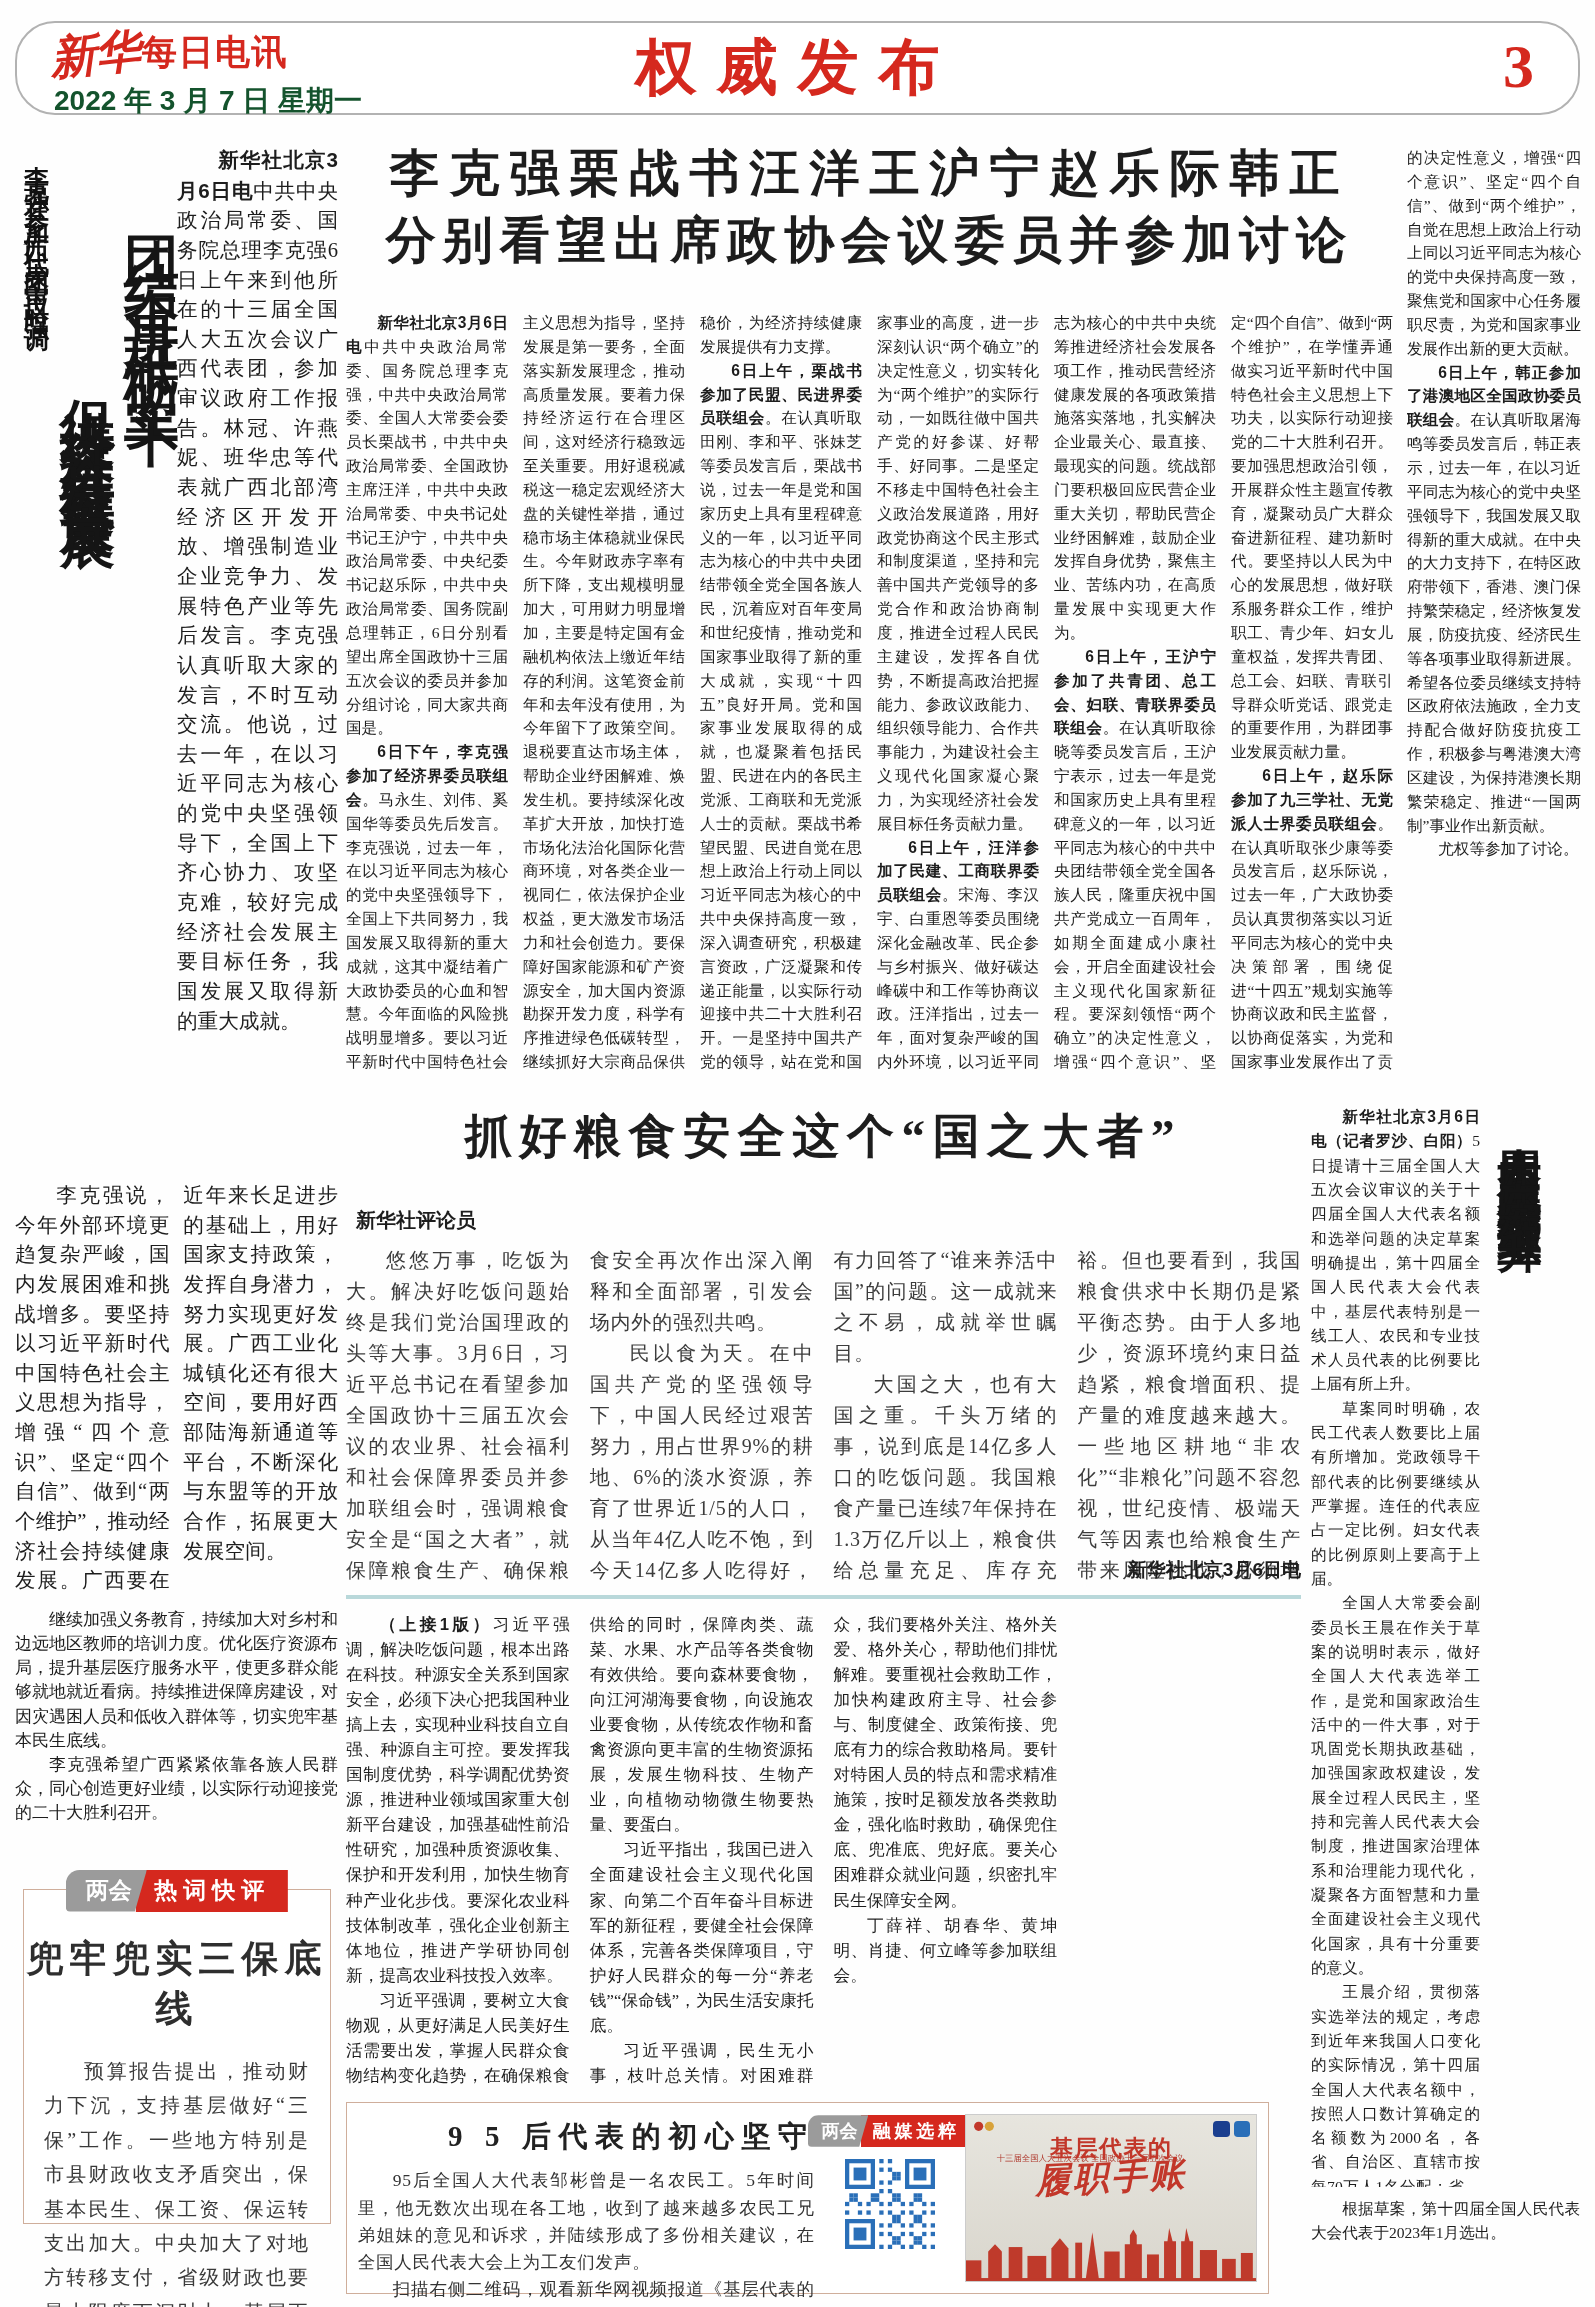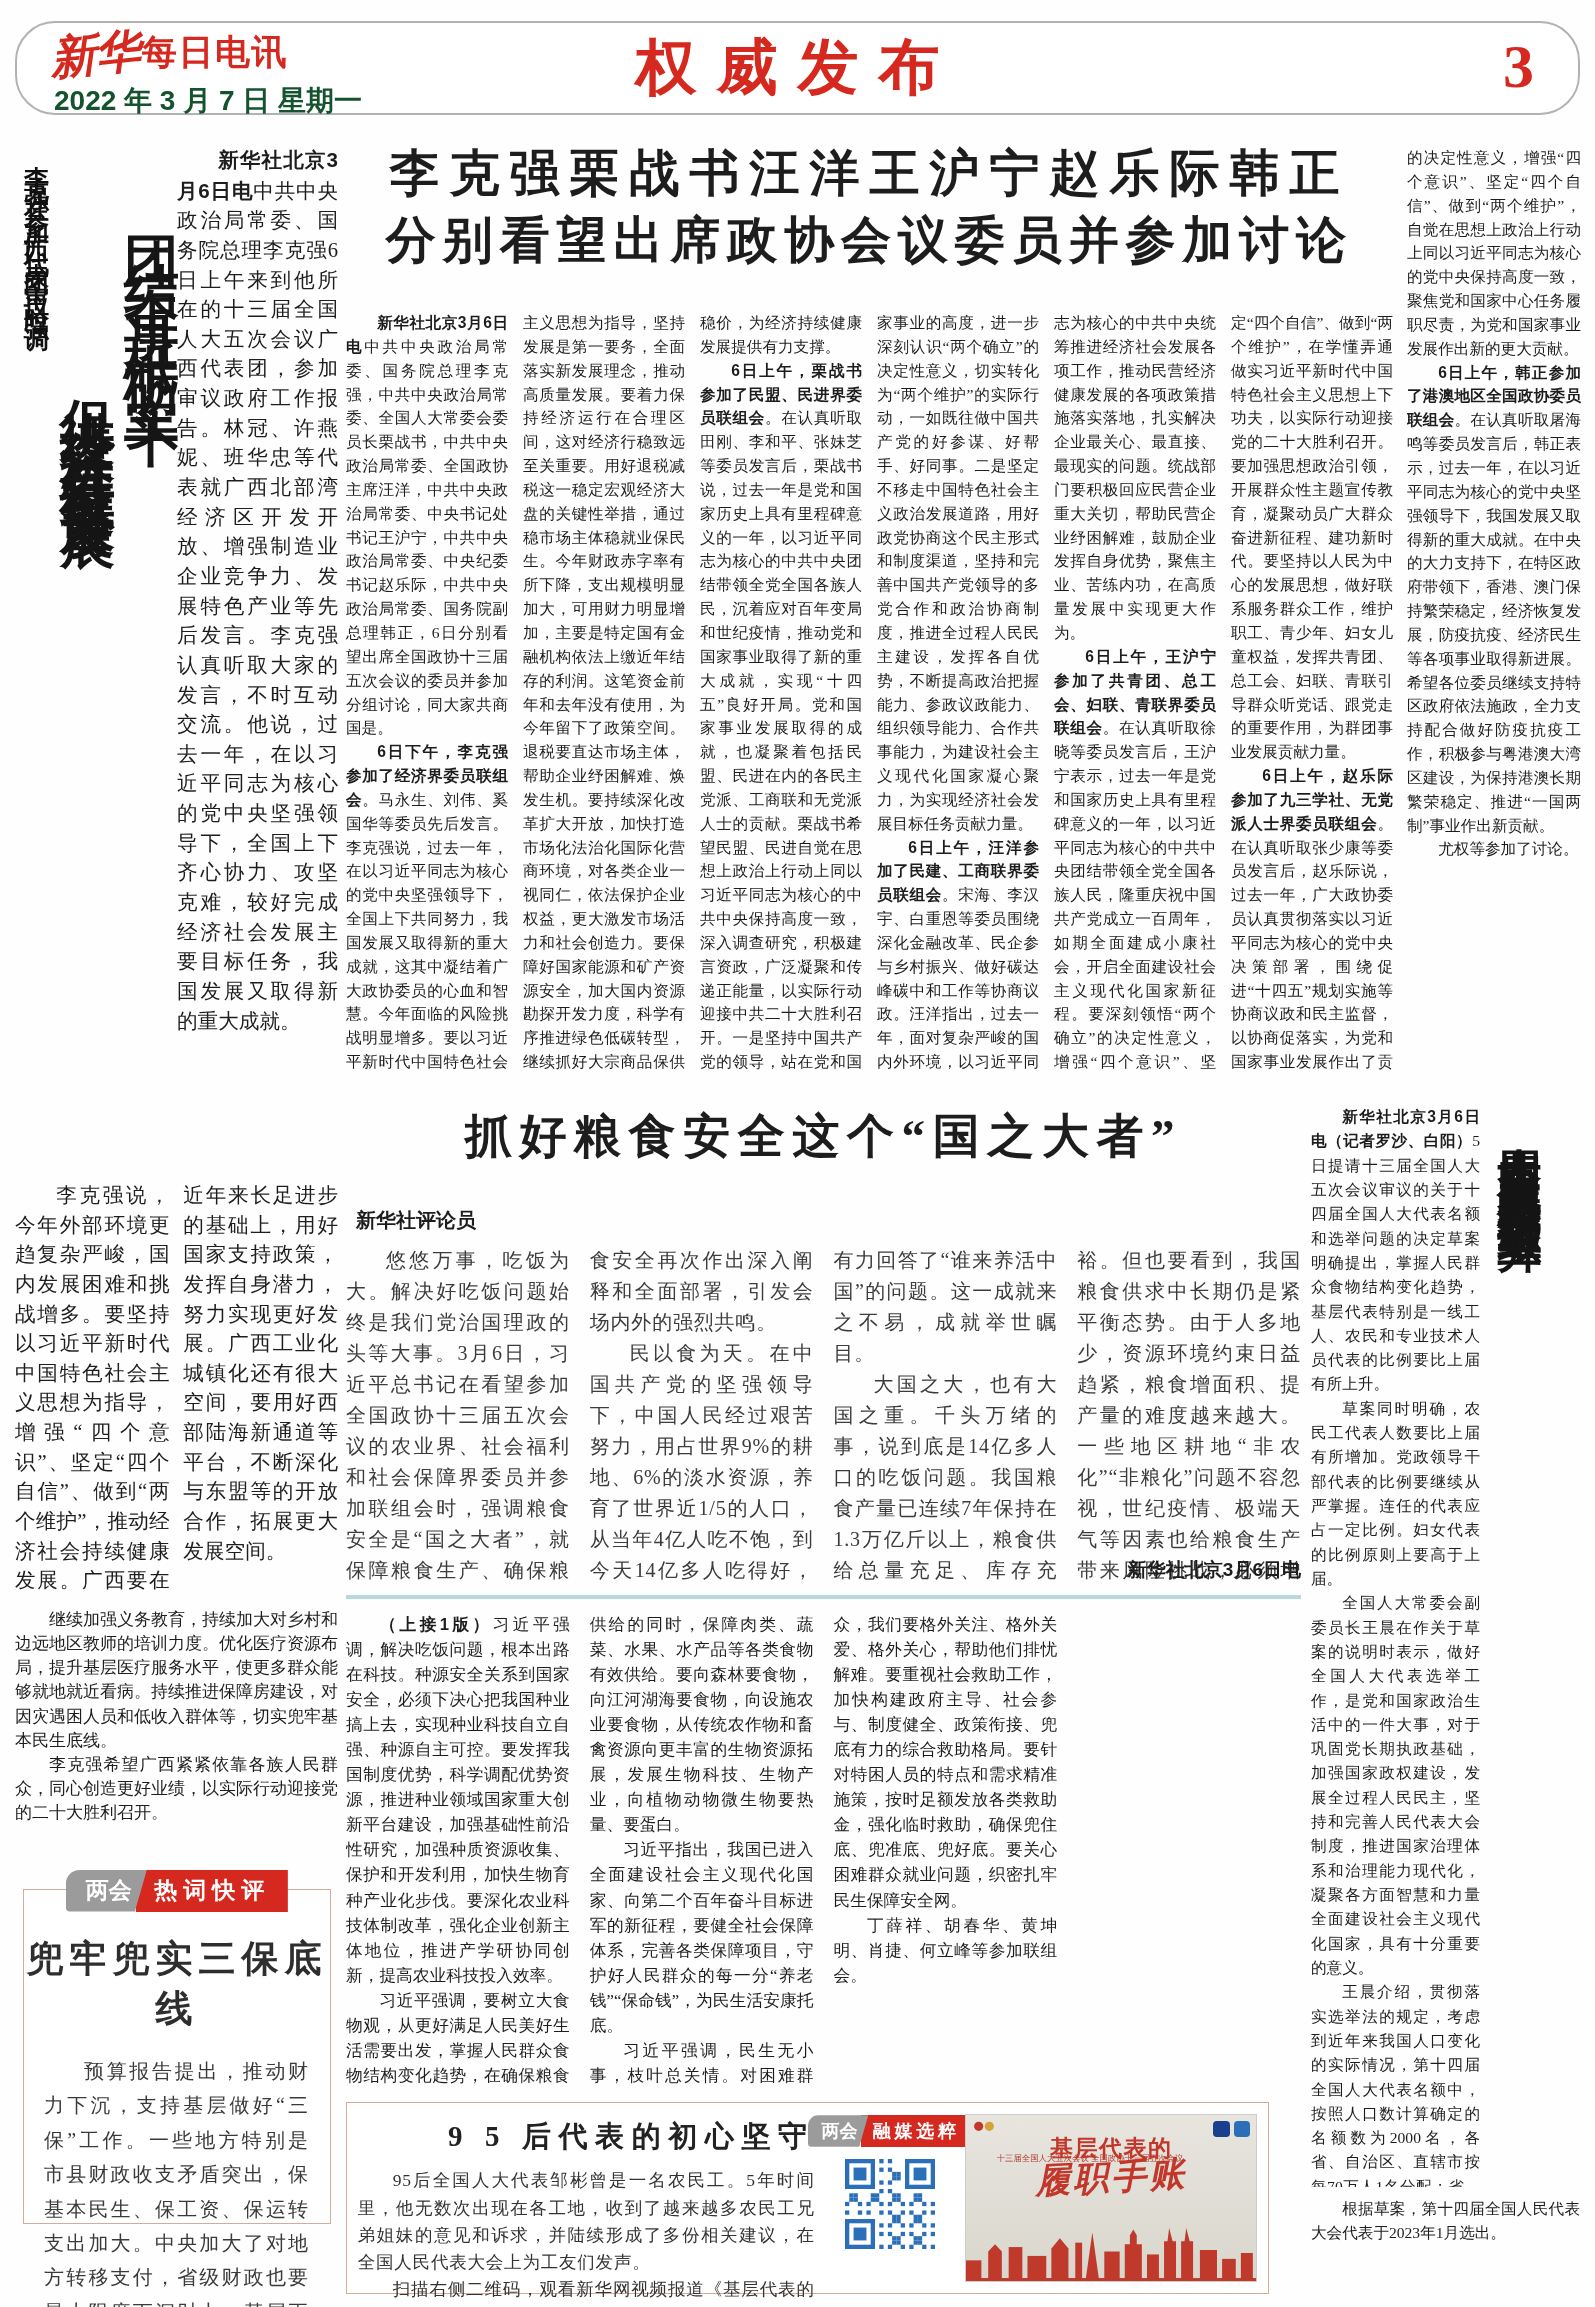--- a/index.html
+++ b/index.html
@@ -165,21 +165,21 @@
   <div class="cont-body body-text">
     <p><b class="lead-bold">（上接1版）</b><span>习近平强调，解决吃饭问题，根本出路在科技。种源安全关系到国家安全，必须下决心把我国种业搞上去，实现种业科技自立自强、种源自主可控。要发挥我国制度优势，科学调配优势资源，推进种业领域国家重大创新平台建设，加强基础性前沿性研究，加强种质资源收集、保护和开发利用，加快生物育种产业化步伐。要深化农业科技体制改革，强化企业创新主体地位，推进产学研协同创新，提高农业科技投入效率。</span></p>
     <p>习近平强调，要树立大食物观，从更好满足人民美好生活需要出发，掌握人民群众食物结构变化趋势，在确保粮食供给的同时，保障肉类、蔬菜、水果、水产品等各类食物有效供给。要向森林要食物，向江河湖海要食物，向设施农业要食物，从传统农作物和畜禽资源向更丰富的生物资源拓展，发展生物科技、生物产业，向植物动物微生物要热量、要蛋白。</p>
     <p>习近平指出，我国已进入全面建设社会主义现代化国家、向第二个百年奋斗目标进军的新征程，要健全社会保障体系，完善各类保障项目，守护好人民群众的每一分“养老钱”“保命钱”，为民生活安康托底。</p>
     <p>习近平强调，民生无小事，枝叶总关情。对困难群众，我们要格外关注、格外关爱、格外关心，帮助他们排忧解难。要重视社会救助工作，加快构建政府主导、社会参与、制度健全、政策衔接、兜底有力的综合救助格局。要针对特困人员的特点和需求精准施策，按时足额发放各类救助金，强化临时救助，确保兜住底、兜准底、兜好底。要关心困难群众就业问题，织密扎牢民生保障安全网。</p>
     <p>丁薛祥、胡春华、黄坤明、肖捷、何立峰等参加联组会。</p>
   </div>
 
   <div class="vtext v-right-head">十四届全国人大代表中基层代表比例有望继续上升</div>
   <div class="ra-col body-text">
-    <p><span class="dl">新华社北京3月6日电（记者罗沙、白阳）</span><span>5日提请十三届全国人大五次会议审议的关于十四届全国人大代表名额和选举问题的决定草案明确提出，掌握人民群众食物结构变化趋势，基层代表特别是一线工人、农民和专业技术人员代表的比例要比上届有所上升。</span></p>
+    <p><span class="dl">新华社北京3月6日电（记者罗沙、白阳）</span><span>5日提请十三届全国人大五次会议审议的关于十四届全国人大代表名额和选举问题的决定草案明确提出，第十四届全国人民代表大会代表中，基层代表特别是一线工人、农民和专业技术人员代表的比例要比上届有所上升。</span></p>
     <p>草案同时明确，农民工代表人数要比上届有所增加。党政领导干部代表的比例要继续从严掌握。连任的代表应占一定比例。妇女代表的比例原则上要高于上届。</p>
     <p>全国人大常委会副委员长王晨在作关于草案的说明时表示，做好全国人大代表选举工作，是党和国家政治生活中的一件大事，对于巩固党长期执政基础，加强国家政权建设，发展全过程人民民主，坚持和完善人民代表大会制度，推进国家治理体系和治理能力现代化，凝聚各方面智慧和力量全面建设社会主义现代化国家，具有十分重要的意义。</p>
     <p>王晨介绍，贯彻落实选举法的规定，考虑到近年来我国人口变化的实际情况，第十四届全国人大代表名额中，按照人口数计算确定的名额数为2000名，各省、自治区、直辖市按每70万人1名分配；省、自治区、直辖市的基本名额数为8名。香港特别行政区应选第十四届全国人大代表36名，澳门特别行政区应选代表12名，中国人民解放军和中国人民武装警察部队应选代表278名。第十四届全国人大代表中，少数民族代表的名额应占代表总名额的12%左右，人口特少的民族至少应有1名代表；应选归侨代表35名。</p>
   </div>
   <div class="ra-bottom body-text">
     <p>根据草案，第十四届全国人民代表大会代表于2023年1月选出。</p>
   </div>
 
   <div class="hot-box">
     <div class="badge">

